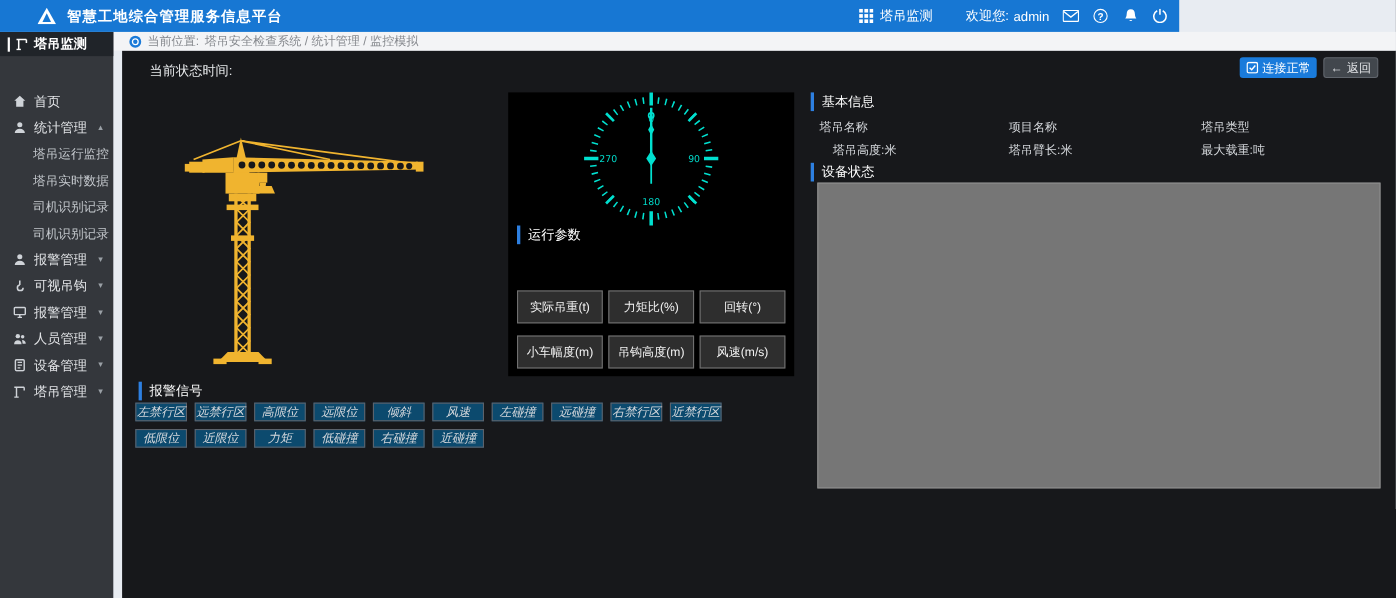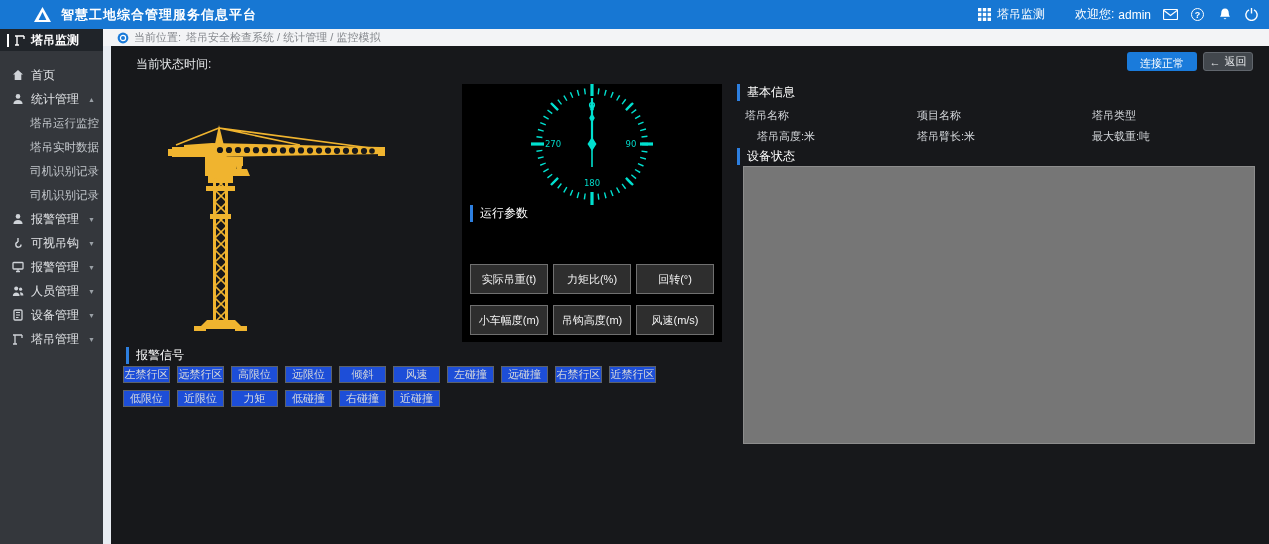--- a/index.html
+++ b/index.html
@@ -1,51 +1,51 @@
 <!DOCTYPE html>
 <html><head>
 <meta charset="utf-8">
 <style>
   * { margin:0; padding:0; box-sizing:border-box; }
   html,body { width:1269px; height:544px; overflow:hidden; }
   body { font-family:"Liberation Sans","DejaVu Sans",sans-serif; background:#e8ecf2; position:relative; }
 
   
-  .topbar { position:absolute; left:0; top:0; width:1269px; height:29px; background:#1777d3; display:flex; align-items:center; color:#fff; z-index:30; }
+  .topbar { position:absolute; left:0; top:0; width:1072px; height:29px; background:#1777d3; display:flex; align-items:center; color:#fff; z-index:30; }
   .logo { margin-left:34px; display:flex; align-items:center; }
   .app-title { margin-left:10px; font-size:13px; font-weight:bold; letter-spacing:1px; }
   .top-right { margin-left:auto; margin-right:10px; display:flex; align-items:center; gap:12px; font-size:12px; }
   .module-chip { display:flex; align-items:center; gap:6px; font-size:12px; cursor:pointer; }
   .welcome { display:flex; align-items:center; gap:4px; margin-left:18px; }
   .tb-ic { width:15px; height:15px; display:flex; align-items:center; justify-content:center; cursor:pointer; }
   .help-circle { width:13px; height:13px; border:1.4px solid #fff; border-radius:50%; font-size:9px; font-weight:bold; display:flex; align-items:center; justify-content:center; }
 
   
   .sidebar { position:absolute; left:0; top:29px; width:103px; height:515px; background:#34373c; z-index:20; }
   .side-header { height:22px; background:#202429; display:flex; align-items:center; padding-left:7px; gap:5px; }
   .side-header .wbar { width:2px; height:13px; background:#fff; }
   .side-header .hlabel { color:#fff; font-size:12px; font-weight:bold; }
-  .menu { padding-top:12px; }
+  .menu { padding-top:29px; }
   .m-item { height:24px; display:flex; align-items:center; padding-left:12px; gap:7px; color:#e2e4e7; font-size:12px; cursor:pointer; }
   .m-item .arrow { margin-left:auto; margin-right:8px; font-size:7px; color:#9aa0a6; }
   .m-sub { height:24px; display:flex; align-items:center; padding-left:30px; color:#c3c7cc; font-size:11.5px; cursor:pointer; }
   .mi { width:12px; height:12px; flex:0 0 12px; }
   .mi svg { width:12px; height:12px; display:block; }
 
   
   .breadcrumb { position:absolute; left:103px; top:29px; width:1166px; height:17px; background:#f3f4f6; display:flex; align-items:center; padding-left:14px; gap:5px; font-size:11px; color:#85888d; z-index:10; }
 
   
   .main-wrap { position:absolute; left:103px; top:46px; width:1166px; height:498px; background:#e8ecf2; }
   .dark { position:absolute; left:8px; top:0; right:0; bottom:0; background:#17181b; }
 
   .status-label { position:absolute; left:25px; top:10px; font-size:12px; color:#e6e8ea; }
 
   .btn { position:absolute; top:6px; height:19px; border-radius:3px; font-size:11px; color:#fff; display:flex; align-items:center; justify-content:center; gap:4px; cursor:pointer; }
-  .btn-connect { left:1016px; width:70px; background:#1a7bdb;flex-direction:column; }
+  .btn-connect { left:1016px; width:70px; background:#1a7bdb; }
   .btn-back { left:1092px; width:50px; background:#42474d; border:1px solid #61666d; color:#e3e5e8; }
 
   .crane-box { position:absolute; left:39px; top:72px; width:240px; height:218px; }
 
   
   .gauge-panel { position:absolute; left:351px; top:38px; width:260px; height:258px; background:#000; overflow:hidden; }
   .compass { position:absolute; left:60px; top:-3px; }
   .sec-title { border-left:3px solid #2d7fe0; padding-left:7px; font-size:12px; color:#fff; }
   .params-title { position:absolute; left:8px; top:121px; }
   .cards { position:absolute; left:8px; top:140px; width:244px; display:grid; grid-template-columns:repeat(3,78px); column-gap:5px; row-gap:11px;margin-top:40px; }
@@ -57,21 +57,21 @@
   .fields { position:absolute; left:0; top:20px; width:528px; }
   .field { position:absolute; font-size:11px; color:#d4d7db; white-space:nowrap; }
   .dev-title { position:absolute; left:0; top:64px; }
   .dev-box { position:absolute; left:6px; top:82px; width:512px; height:278px; background:#767676; border:1px solid #8d8d8d; }
 
   
   .alarm-title { position:absolute; left:15px; top:301px; }
   .alarm-row { position:absolute; left:12px; display:flex; gap:7px; }
   .alarm-row.r1 { top:320px; }
   .alarm-row.r2 { top:344px; }
-  .alarm-btn { width:47px; height:17px; background:#1d4ed8; border:1px solid #5c626b; color:#d5d8dc; font-size:11px; display:flex; align-items:center; justify-content:center; cursor:pointer; white-space:nowrap; }
+  .alarm-btn { width:47px; height:17px; background:#0c4a6e; border:1px solid #5c626b; color:#d5d8dc; font-size:11px; display:flex; align-items:center; justify-content:center; cursor:pointer; white-space:nowrap;font-style:italic; }
 
   svg text { font-family:"DejaVu Sans",sans-serif; }
 </style>
 </head>
 <body>
 
 <div class="topbar">
   <span class="logo">
     <svg width="17" height="15" viewBox="0 0 17 15">
         <polygon points="8.5,0 17,15 0,15" fill="#fff"></polygon>

